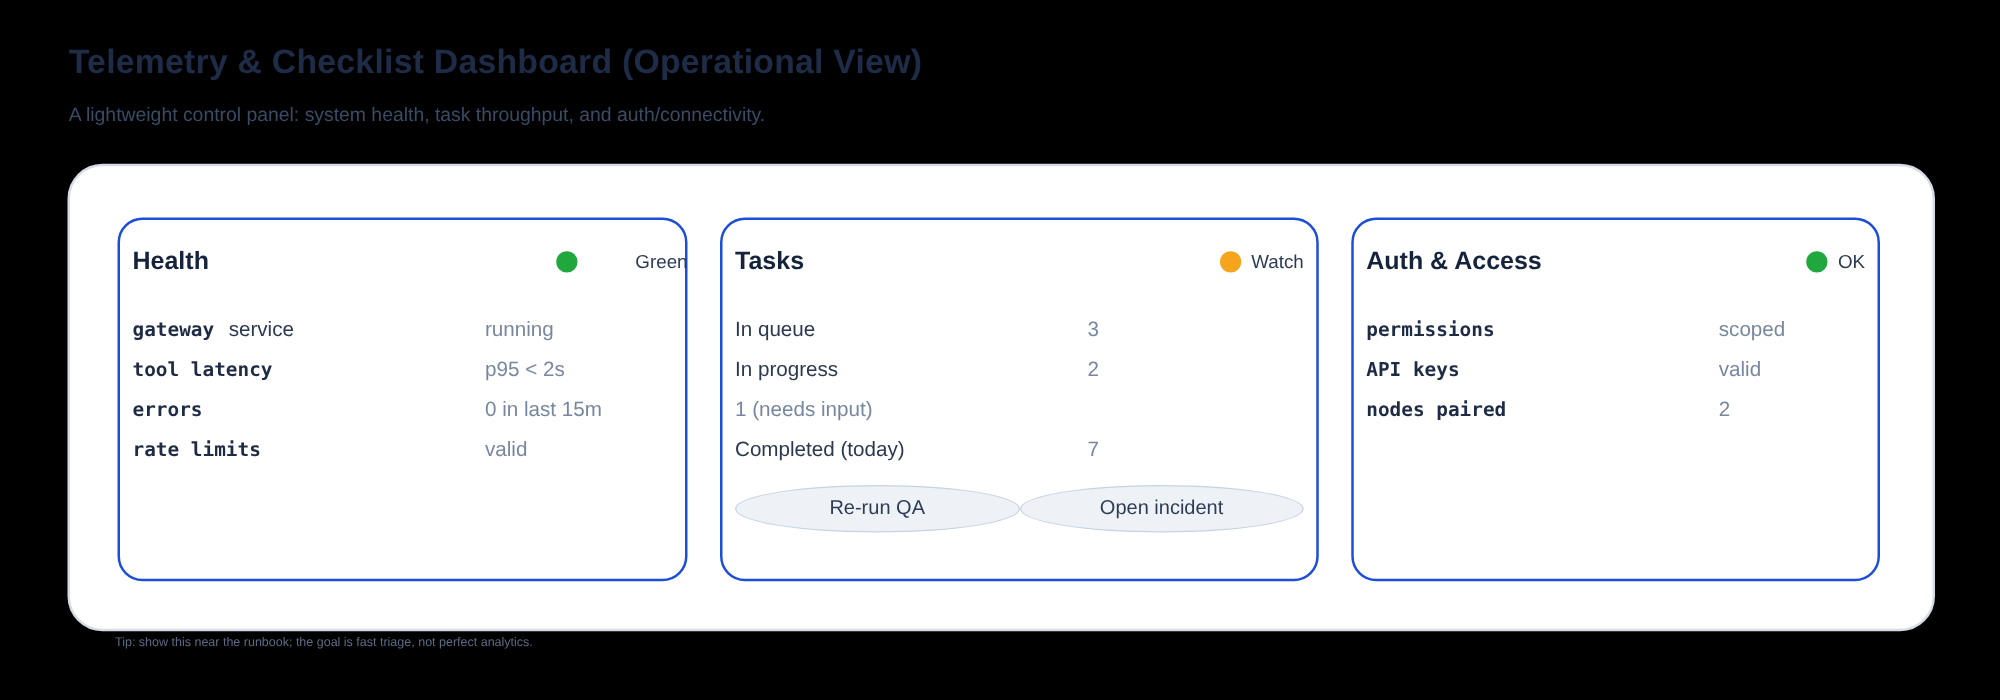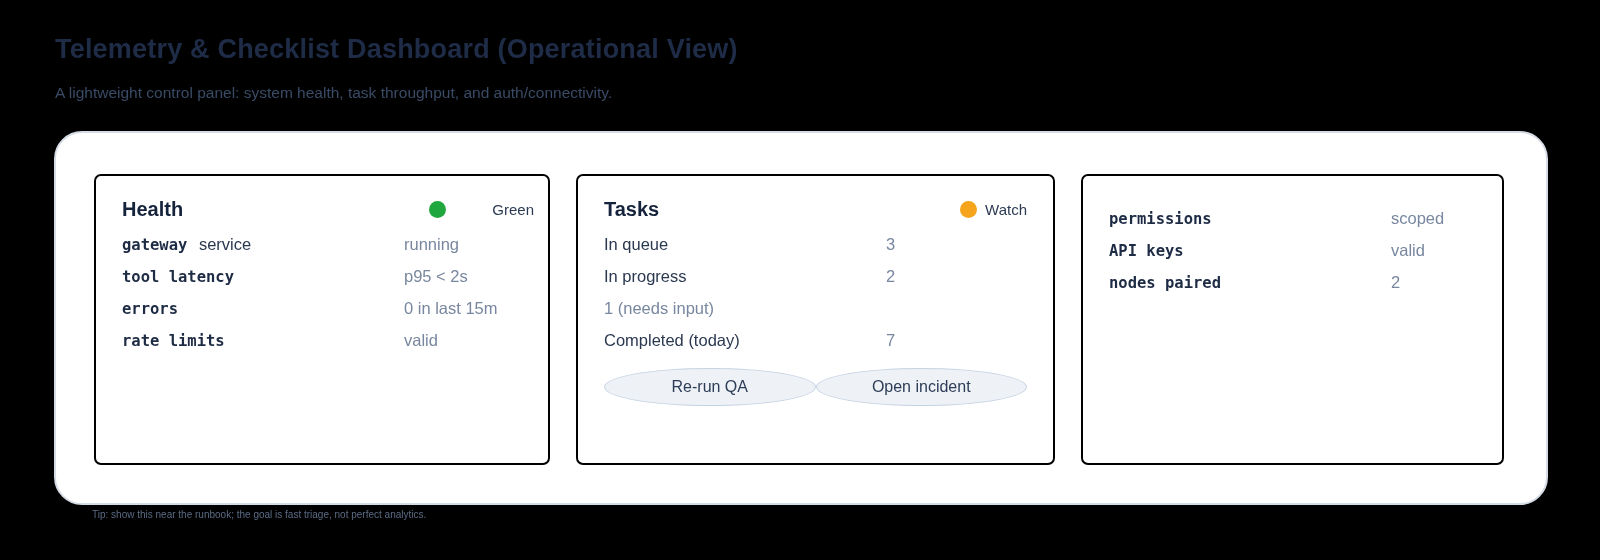--- a/index.html
+++ b/index.html
@@ -27,44 +27,44 @@
     border:2px solid #d6dce5;
     border-radius:28px;
   }
   .cards{
     display:flex;gap:26px;
     padding:41px 0 0 38px;
   }
   .card{
     box-sizing:border-box;
     height:291px;
-    border:2px solid #000000;
-    border-radius:7px;
+    border:2px solid #1d4ed8;
+    border-radius:20px;
     background:#ffffff;
-    padding:20px 26px;
+    padding:20px 10px;
   }
   .card:nth-child(1){width:456px;}
   .card:nth-child(2){width:479px;}
   .card:nth-child(3){width:423px;}
   .card-head{
     display:flex;justify-content:space-between;align-items:center;
     height:26px;
   }
   .card-title{
     font-size:20px;font-weight:bold;color:#16233c;
   }
   .status{
     display:flex;align-items:center;gap:8px;
     font-size:15px;color:#2c3b54;
   }
   .card:nth-child(1) .status{margin-right:-12px;gap:46px;}
   .dot{width:17px;height:17px;border-radius:50%;}
   .dot-green{background:#20a73e;}
   .dot-amber{background:#f5a41c;}
-  .rows{margin-top:6px;}
+  .rows{margin-top:26px;}
   .row{
     display:grid;grid-template-columns:282px 1fr;
     align-items:center;height:32px;
   }
   .lbl-mono{
     font-family:"DejaVu Sans Mono",monospace;
     font-weight:bold;font-size:15.5px;color:#1e2b44;
   }
   .lbl-sans{
     font-size:16.5px;color:#2a3850;
@@ -153,20 +153,27 @@
           <span class="val">7</span>
         </div>
       </div>
       <div class="btn-row">
         <button class="pill-btn">Re-run QA</button>
         <button class="pill-btn">Open incident</button>
       </div>
     </div>
 
     <div class="card">
+      <div class="card-head">
+        <span class="card-title">Auth &amp; Access</span>
+        <span class="status">
+          <span class="dot dot-green"></span>
+          <span>OK</span>
+        </span>
+      </div>
       <div class="rows">
         <div class="row">
           <span><span class="lbl-mono">permissions</span><span class="lbl-sans"></span></span>
           <span class="val">scoped</span>
         </div>
         <div class="row">
           <span><span class="lbl-mono">API keys</span><span class="lbl-sans"></span></span>
           <span class="val">valid</span>
         </div>
         <div class="row">

